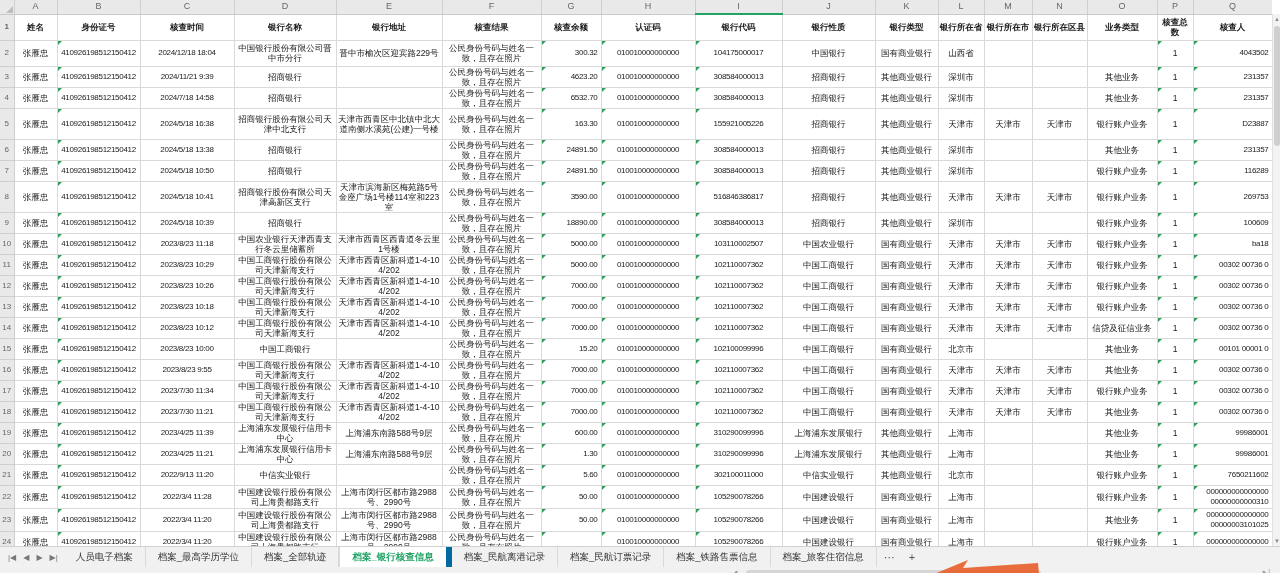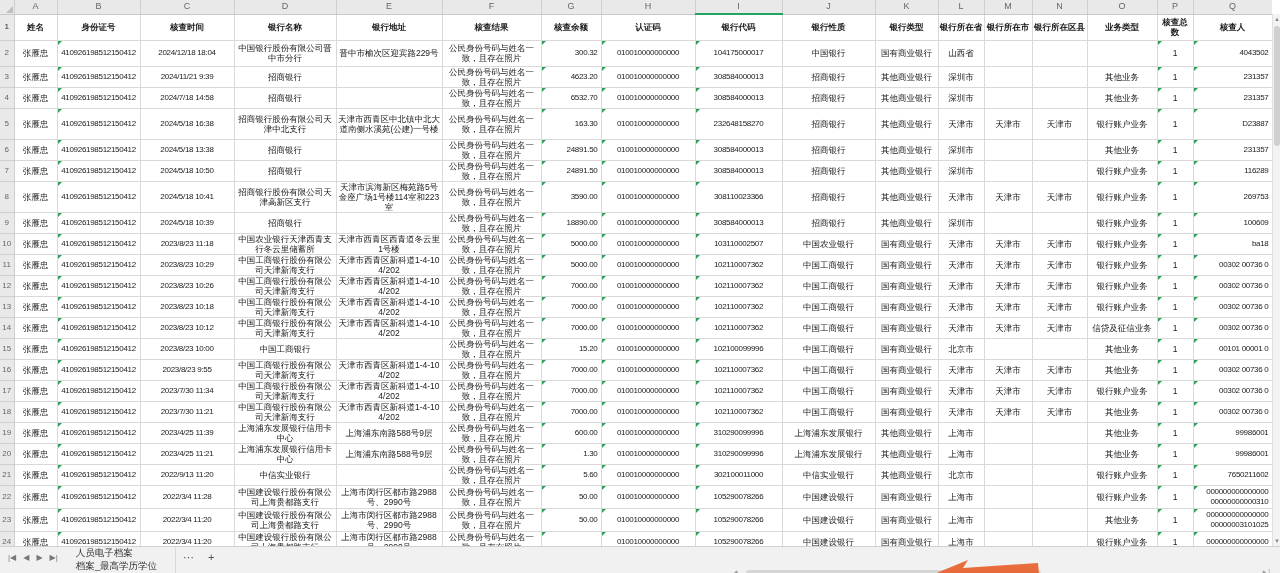--- a/index.html
+++ b/index.html
@@ -191,21 +191,21 @@
           <tr style="height: 31px;">
             <td class="rownum">5</td>
             <td class="c">张雁忠</td>
             <td class="c digits tri">410926198512150412</td>
             <td class="c digits">2024/5/18 16:38</td>
             <td class="c">招商银行股份有限公司天津中北支行</td>
             <td class="c">天津市西青区中北镇中北大道南侧水溪苑(公建)一号楼</td>
             <td class="c">公民身份号码与姓名一致，且存在照片</td>
             <td class="r digits tri">163.30</td>
             <td class="c digits tri">010010000000000</td>
-            <td class="c digits tri">232648158270</td>
+            <td class="c digits tri">155921005226</td>
             <td class="c">招商银行</td>
             <td class="c">其他商业银行</td>
             <td class="c">天津市</td>
             <td class="c">天津市</td>
             <td class="c">天津市</td>
             <td class="c">银行账户业务</td>
             <td class="c tri">1</td>
             <td class="r digits qcell tri">D23887</td>
           </tr>
           <tr style="height: 21px;">
@@ -251,21 +251,21 @@
           <tr style="height: 31px;">
             <td class="rownum">8</td>
             <td class="c">张雁忠</td>
             <td class="c digits tri">410926198512150412</td>
             <td class="c digits">2024/5/18 10:41</td>
             <td class="c">招商银行股份有限公司天津高新区支行</td>
             <td class="c">天津市滨海新区梅苑路5号金座广场1号楼114室和223室</td>
             <td class="c">公民身份号码与姓名一致，且存在照片</td>
             <td class="r digits tri">3590.00</td>
             <td class="c digits tri">010010000000000</td>
-            <td class="c digits tri">308110023366</td>
+            <td class="c digits tri">516846386817</td>
             <td class="c">招商银行</td>
             <td class="c">其他商业银行</td>
             <td class="c">天津市</td>
             <td class="c">天津市</td>
             <td class="c">天津市</td>
             <td class="c">银行账户业务</td>
             <td class="c tri">1</td>
             <td class="r digits qcell tri">269753</td>
           </tr>
           <tr style="height: 21px;">
@@ -601,21 +601,21 @@
   </div>
 
   <div id="footer">
     <div id="tabbar">
       <div class="navgrp">
         <span class="navbtn">|◀</span>
         <span class="navbtn">◀</span>
         <span class="navbtn">▶</span>
         <span class="navbtn">▶|</span>
       </div>
-      <div id="tabs-container" style="display:flex;flex-direction:column;">
+      <div id="tabs-container" style="display:flex;">
           <div class="tab">人员电子档案</div>
           <div class="tab">档案_最高学历学位</div>
           <div class="tab">档案_全部轨迹</div>
           <div class="tab active">档案_银行核查信息</div>
           <div class="tab">档案_民航离港记录</div>
           <div class="tab">档案_民航订票记录</div>
           <div class="tab">档案_铁路售票信息</div>
           <div class="tab">档案_旅客住宿信息</div>
         </div>
       <div class="tab-more">⋯</div>

